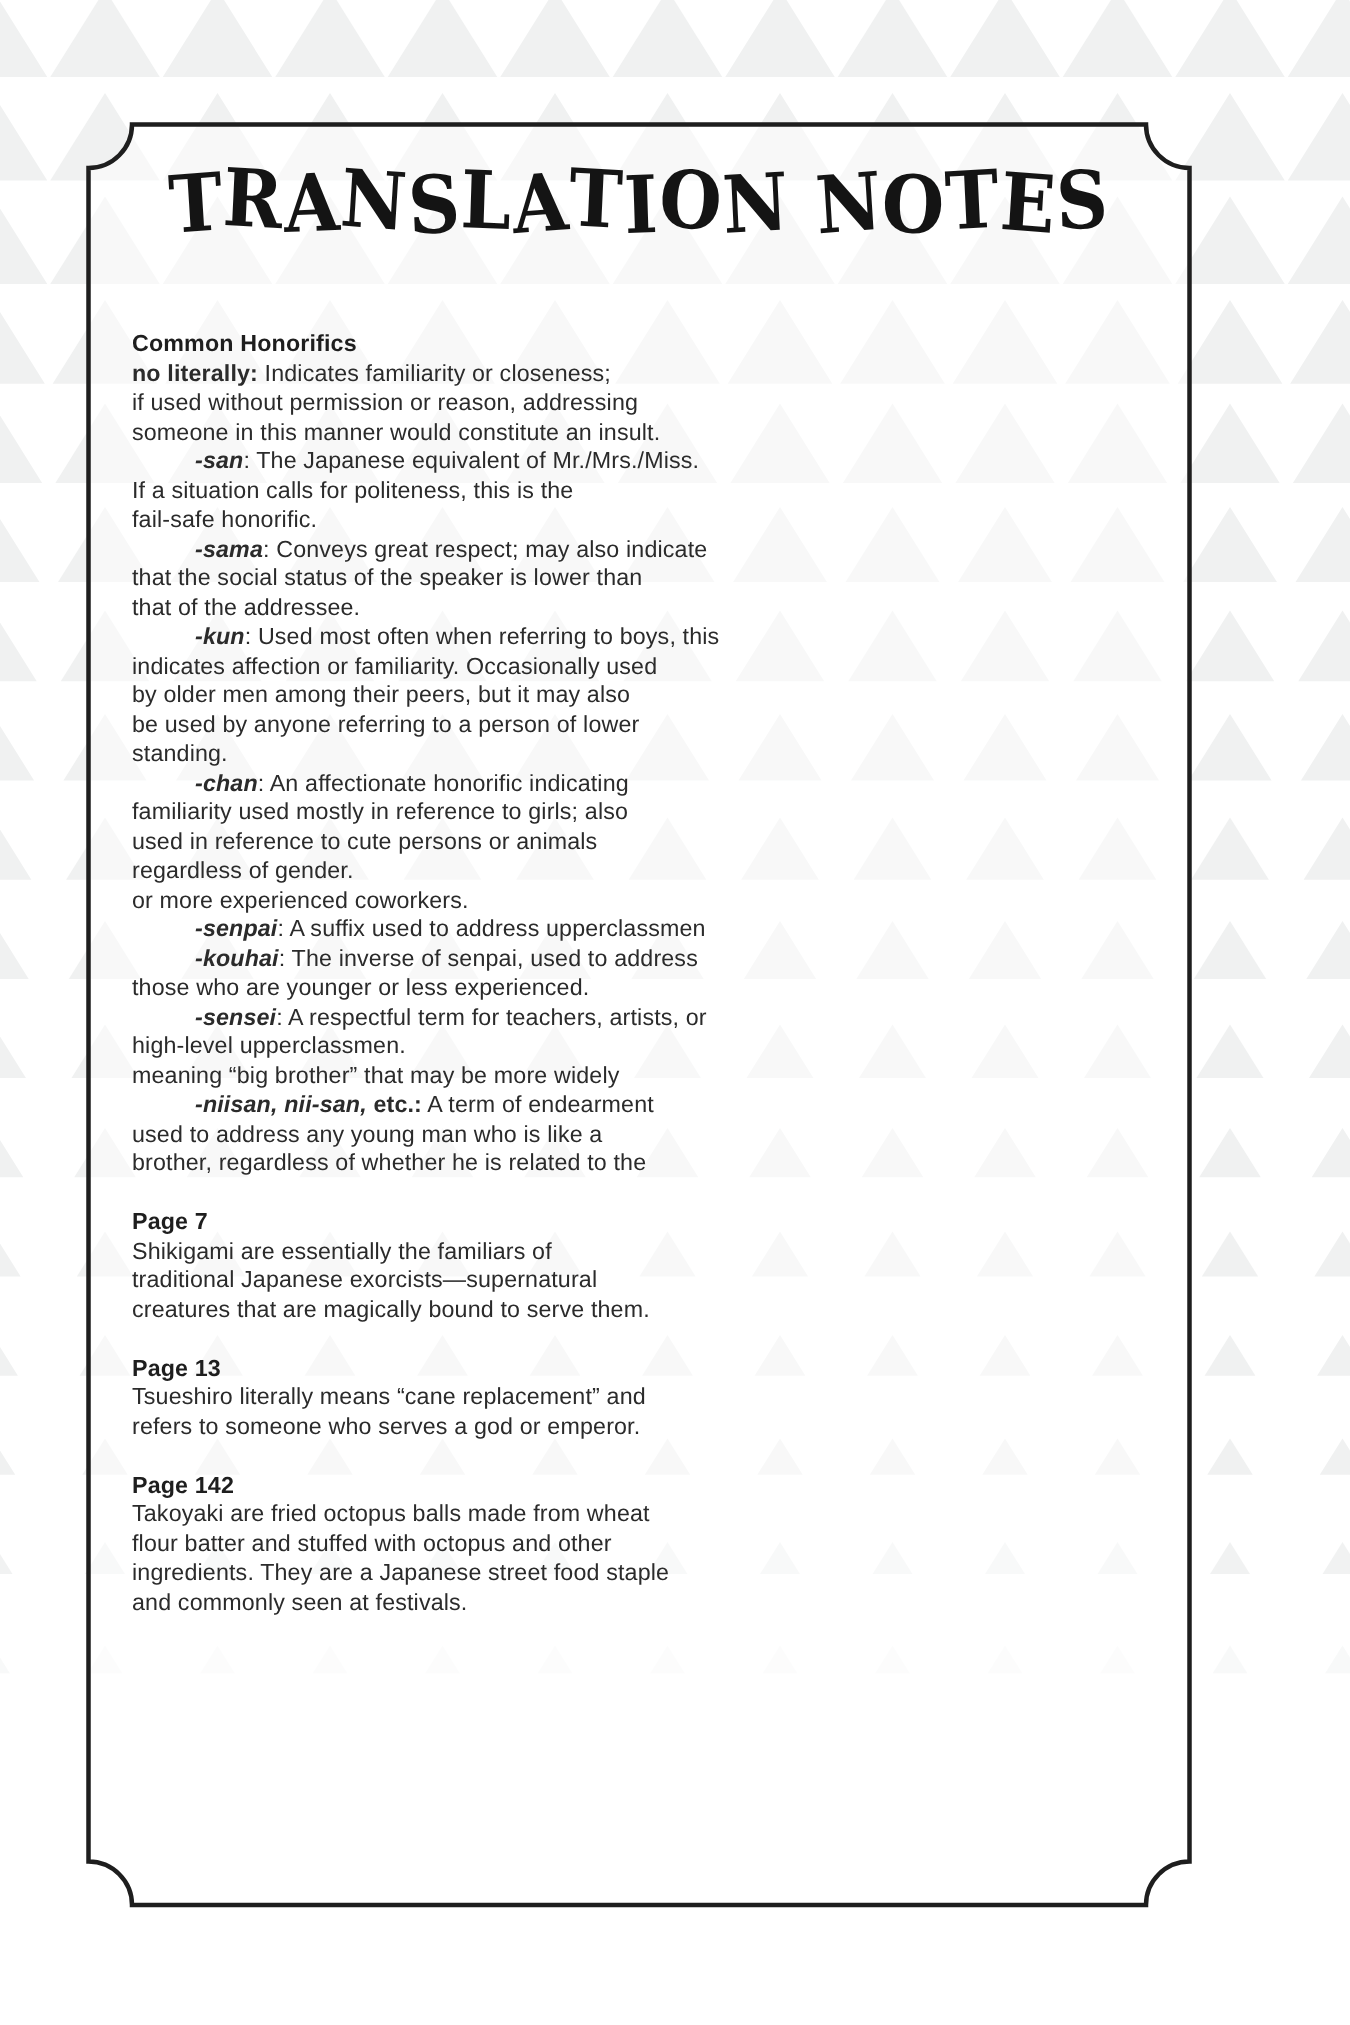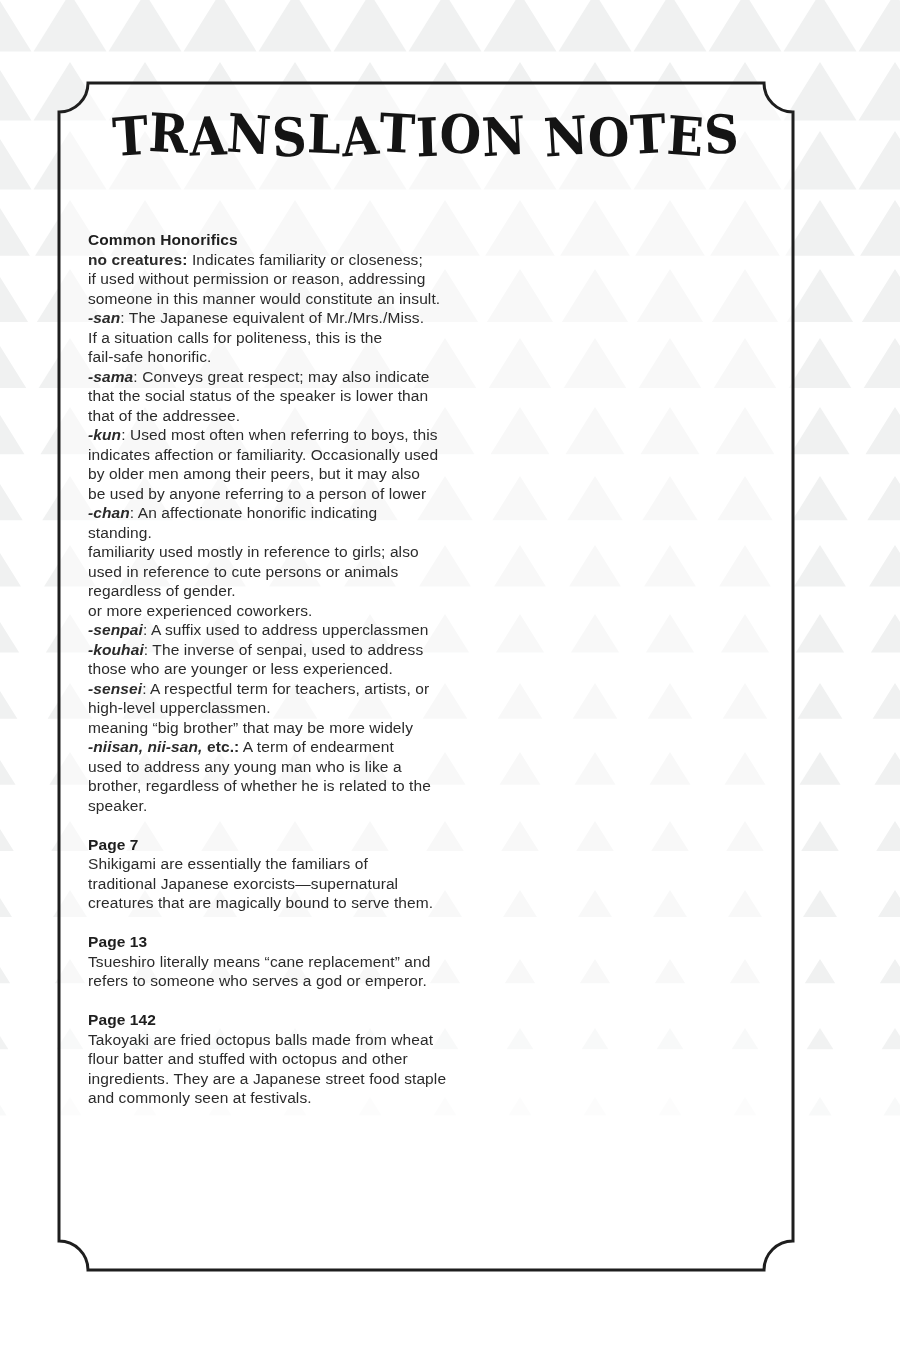--- a/index.html
+++ b/index.html
@@ -19,33 +19,33 @@
     font-size:53px;
     color:#141414;
     transform:scaleX(0.9);
     transform-origin:center;
     letter-spacing:1px;
     white-space:nowrap;
   }
   #title .tchar { display:inline-block; }
 
   #content {
-    position:absolute; left:88px; top:230px; width:360px;
+    position:absolute; left:88px; top:220px; width:360px;
     color:#2b2b2b;
     font-size:15.5px;
     line-height:19.5px;
     letter-spacing:0.1px;
   }
   .sec { margin:0 0 19.5px 0; }
   .sec:last-child { margin-bottom:16px; }
   .sec-header { font-weight:bold; color:#1e1e1e; }
   .line { white-space:nowrap; }
   .st-b  { font-weight:bold; }
   .st-i  { }
-  .st-bi { font-weight:bold; font-style:italic; }
+  .st-bi { font-weight:bold; font-style:italic;margin-left:42px; }
 </style>
 </head>
 <body>
 
 <svg class="layer" id="pattern-svg" viewBox="0 0 900 1350" xmlns="http://www.w3.org/2000/svg">
     <path d="M -5 -7 L -41.5 51.400000000000006 L 31.5 51.400000000000006 Z" fill="#f0f1f1"></path>
     <path d="M 70 -7 L 33.5 51.400000000000006 L 106.5 51.400000000000006 Z" fill="#f0f1f1"></path>
     <path d="M 145 -7 L 108.5 51.400000000000006 L 181.5 51.400000000000006 Z" fill="#f0f1f1"></path>
     <path d="M 220 -7 L 183.5 51.400000000000006 L 256.5 51.400000000000006 Z" fill="#f0f1f1"></path>
     <path d="M 295 -7 L 258.5 51.400000000000006 L 331.5 51.400000000000006 Z" fill="#f0f1f1"></path>
@@ -286,49 +286,48 @@
 
 <svg class="layer" viewBox="0 0 900 1350" xmlns="http://www.w3.org/2000/svg">
   <path id="frame-path" d="M 88 83 H 764 A 29 29 0 0 0 793 112 V 1241 A 29 29 0 0 0 764 1270 H 88 A 29 29 0 0 0 59 1241 V 112 A 29 29 0 0 0 88 83 Z" fill="rgba(255,255,255,0.5)" stroke="#1e1e1e" stroke-width="3"></path>
 </svg>
 
 <div id="title"><span class="tchar" style="transform: rotate(-4deg) translateY(1px);">T</span><span class="tchar" style="transform: rotate(3deg) translateY(-2px);">R</span><span class="tchar" style="transform: rotate(-2deg) translateY(1px);">A</span><span class="tchar" style="transform: rotate(4deg) translateY(-1px);">N</span><span class="tchar" style="transform: rotate(-3deg) translateY(2px);">S</span><span class="tchar" style="transform: rotate(2deg) translateY(-1px);">L</span><span class="tchar" style="transform: rotate(-4deg) translateY(1px);">A</span><span class="tchar" style="transform: rotate(3deg) translateY(-2px);">T</span><span class="tchar" style="transform: rotate(-2deg) translateY(2px);">I</span><span class="tchar" style="transform: rotate(4deg) translateY(-1px);">O</span><span class="tchar" style="transform: rotate(-3deg) translateY(1px);">N</span><span class="tchar" style="transform: rotate(3deg) translateY(-2px);">&nbsp;</span><span class="tchar" style="transform: rotate(-4deg) translateY(1px);">N</span><span class="tchar" style="transform: rotate(2deg) translateY(2px);">O</span><span class="tchar" style="transform: rotate(-3deg) translateY(-1px);">T</span><span class="tchar" style="transform: rotate(4deg) translateY(1px);">E</span><span class="tchar" style="transform: rotate(-2deg) translateY(-1px);">S</span></div>
 
 <div id="content" style="color: rgb(43, 43, 43);">
     <div class="sec">
       <div class="sec-header">Common Honorifics</div>
-      <div class="line"><span class="st-b">no creatures:</span><span> Indicates familiarity or closeness;</span></div>
+      <div class="line"><span class="st-b">no literally:</span><span> Indicates familiarity or closeness;</span></div>
       <div class="line"><span>if used without permission or reason, addressing</span></div>
       <div class="line"><span>someone in this manner would constitute an insult.</span></div>
       <div class="line"><span class="st-bi">-san</span><span>: The Japanese equivalent of Mr./Mrs./Miss.</span></div>
       <div class="line"><span>If a situation calls for politeness, this is the</span></div>
       <div class="line"><span>fail-safe honorific.</span></div>
       <div class="line"><span class="st-bi">-sama</span><span>: Conveys great respect; may also indicate</span></div>
       <div class="line"><span>that the social status of the speaker is lower than</span></div>
       <div class="line"><span>that of the addressee.</span></div>
       <div class="line"><span class="st-bi">-kun</span><span>: Used most often when referring to boys, this</span></div>
       <div class="line"><span>indicates affection or familiarity. Occasionally used</span></div>
       <div class="line"><span>by older men among their peers, but it may also</span></div>
       <div class="line"><span>be used by anyone referring to a person of lower</span></div>
+      <div class="line"><span>standing.</span></div>
       <div class="line"><span class="st-bi">-chan</span><span>: An affectionate honorific indicating</span></div>
-      <div class="line"><span>standing.</span></div>
       <div class="line"><span>familiarity used mostly in reference to girls; also</span></div>
       <div class="line"><span>used in reference to cute persons or animals</span></div>
       <div class="line"><span>regardless of gender.</span></div>
       <div class="line"><span>or more experienced coworkers.</span></div>
       <div class="line"><span class="st-bi">-senpai</span><span>: A suffix used to address upperclassmen</span></div>
       <div class="line"><span class="st-bi">-kouhai</span><span>: The inverse of </span><span class="st-i">senpai</span><span>, used to address</span></div>
       <div class="line"><span>those who are younger or less experienced.</span></div>
       <div class="line"><span class="st-bi">-sensei</span><span>: A respectful term for teachers, artists, or</span></div>
       <div class="line"><span>high-level upperclassmen.</span></div>
       <div class="line"><span>meaning “big brother” that may be more widely</span></div>
       <div class="line"><span class="st-bi">-niisan, nii-san,</span><span class="st-b"> etc.:</span><span> A term of endearment</span></div>
       <div class="line"><span>used to address any young man who is like a</span></div>
       <div class="line"><span>brother, regardless of whether he is related to the</span></div>
-      <div class="line"><span>speaker.</span></div>
     </div>
     <div class="sec">
       <div class="sec-header">Page 7</div>
       <div class="line"><span class="st-i">Shikigami</span><span> are essentially the familiars of</span></div>
       <div class="line"><span>traditional Japanese exorcists—supernatural</span></div>
       <div class="line"><span>creatures that are magically bound to serve them.</span></div>
     </div>
     <div class="sec">
       <div class="sec-header">Page 13</div>
       <div class="line"><span class="st-i">Tsueshiro</span><span> literally means “cane replacement” and</span></div>

